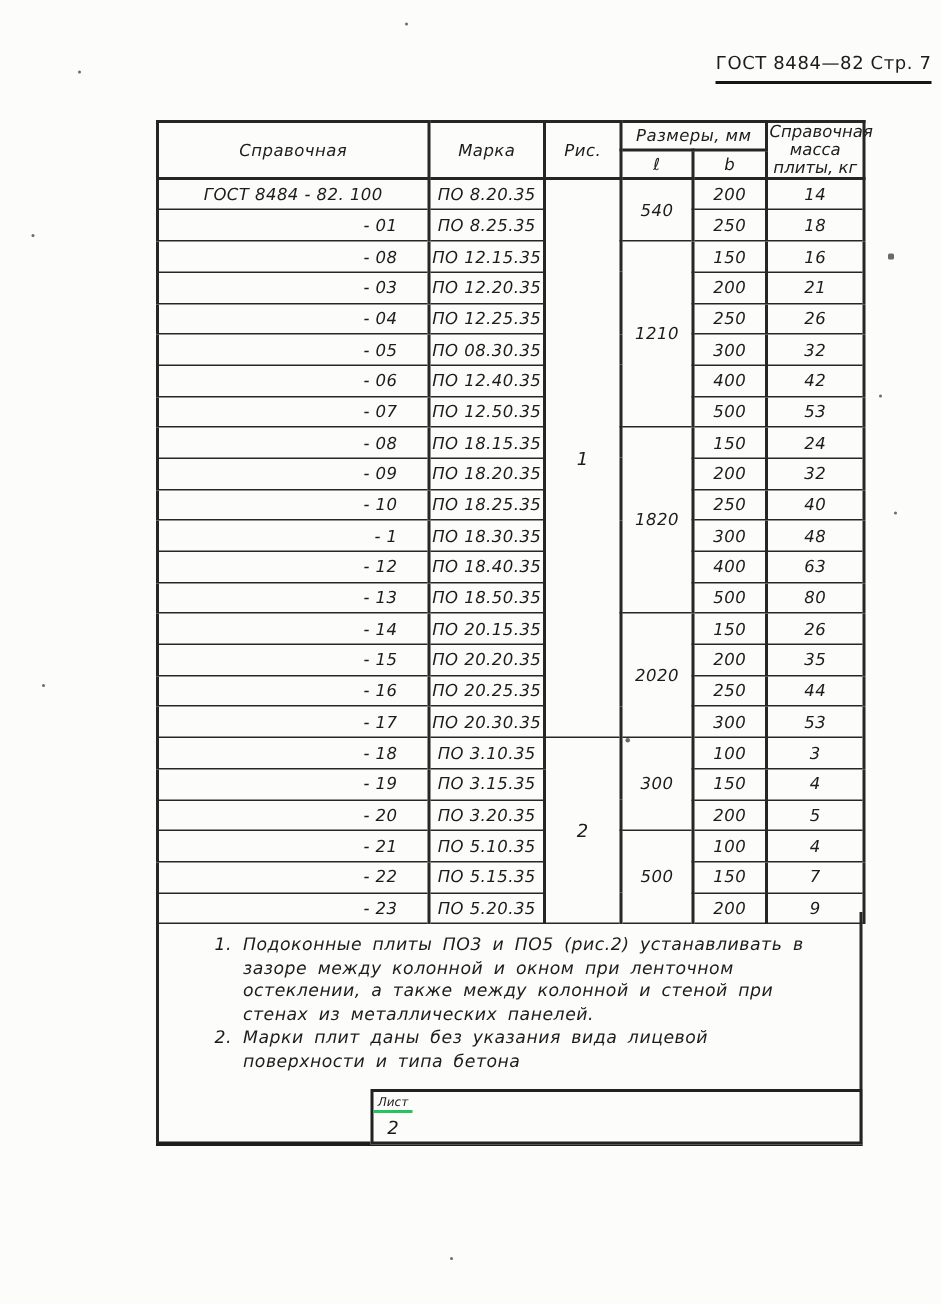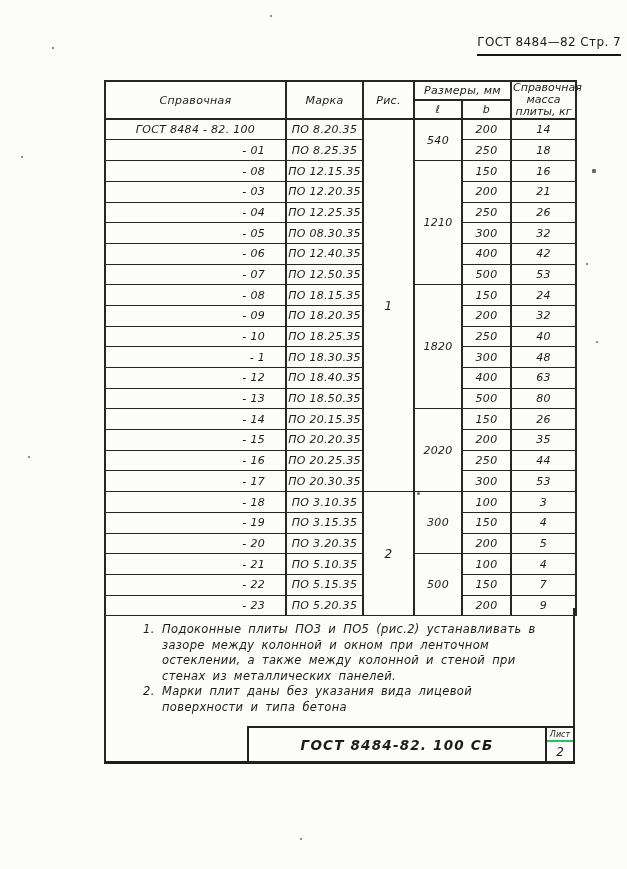--- a/index.html
+++ b/index.html
@@ -277,21 +277,20 @@
     <span class="num">1.</span>
     <span class="txt">Подоконные плиты ПО3 и ПО5 (рис.2) устанавливать в зазоре между колонной и окном при ленточном остеклении, а также между колонной и стеной при стенах из металлических панелей.</span>
   </div>
   <div class="note">
     <span class="num">2.</span>
     <span class="txt">Марки плит даны без указания вида лицевой поверхности и типа бетона</span>
   </div>
 </div>
 
 <div class="title-block">
-  <div class="tb-main">ГОСТ 8484-82. 100 СБ</div>
   <div class="tb-side">
     <div class="tb-sheet-label">Лист</div>
     <div class="tb-sheet-num">2</div>
   </div>
 </div>
 
 <div class="speck s1"></div>
 <div class="speck s2"></div>
 <div class="speck s3"></div>
 <div class="speck s4"></div>

